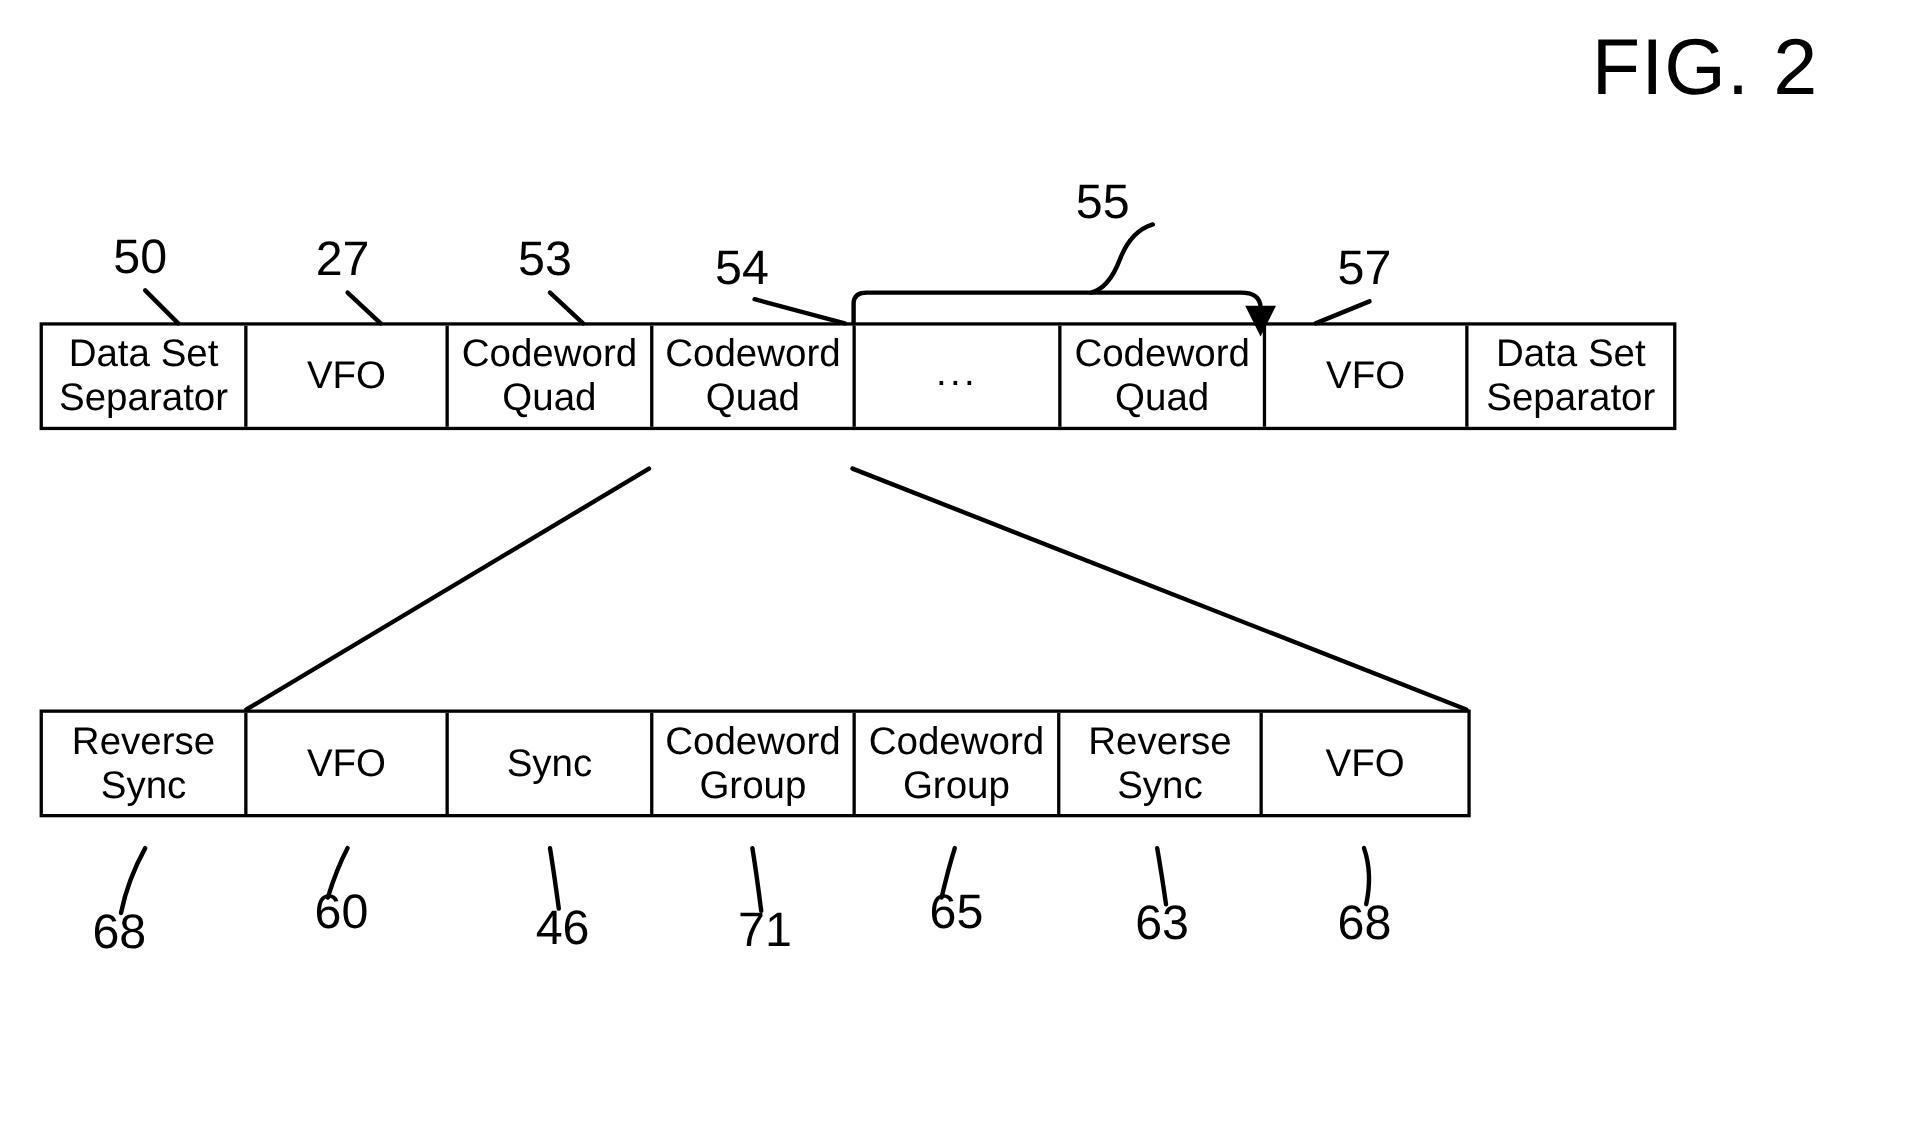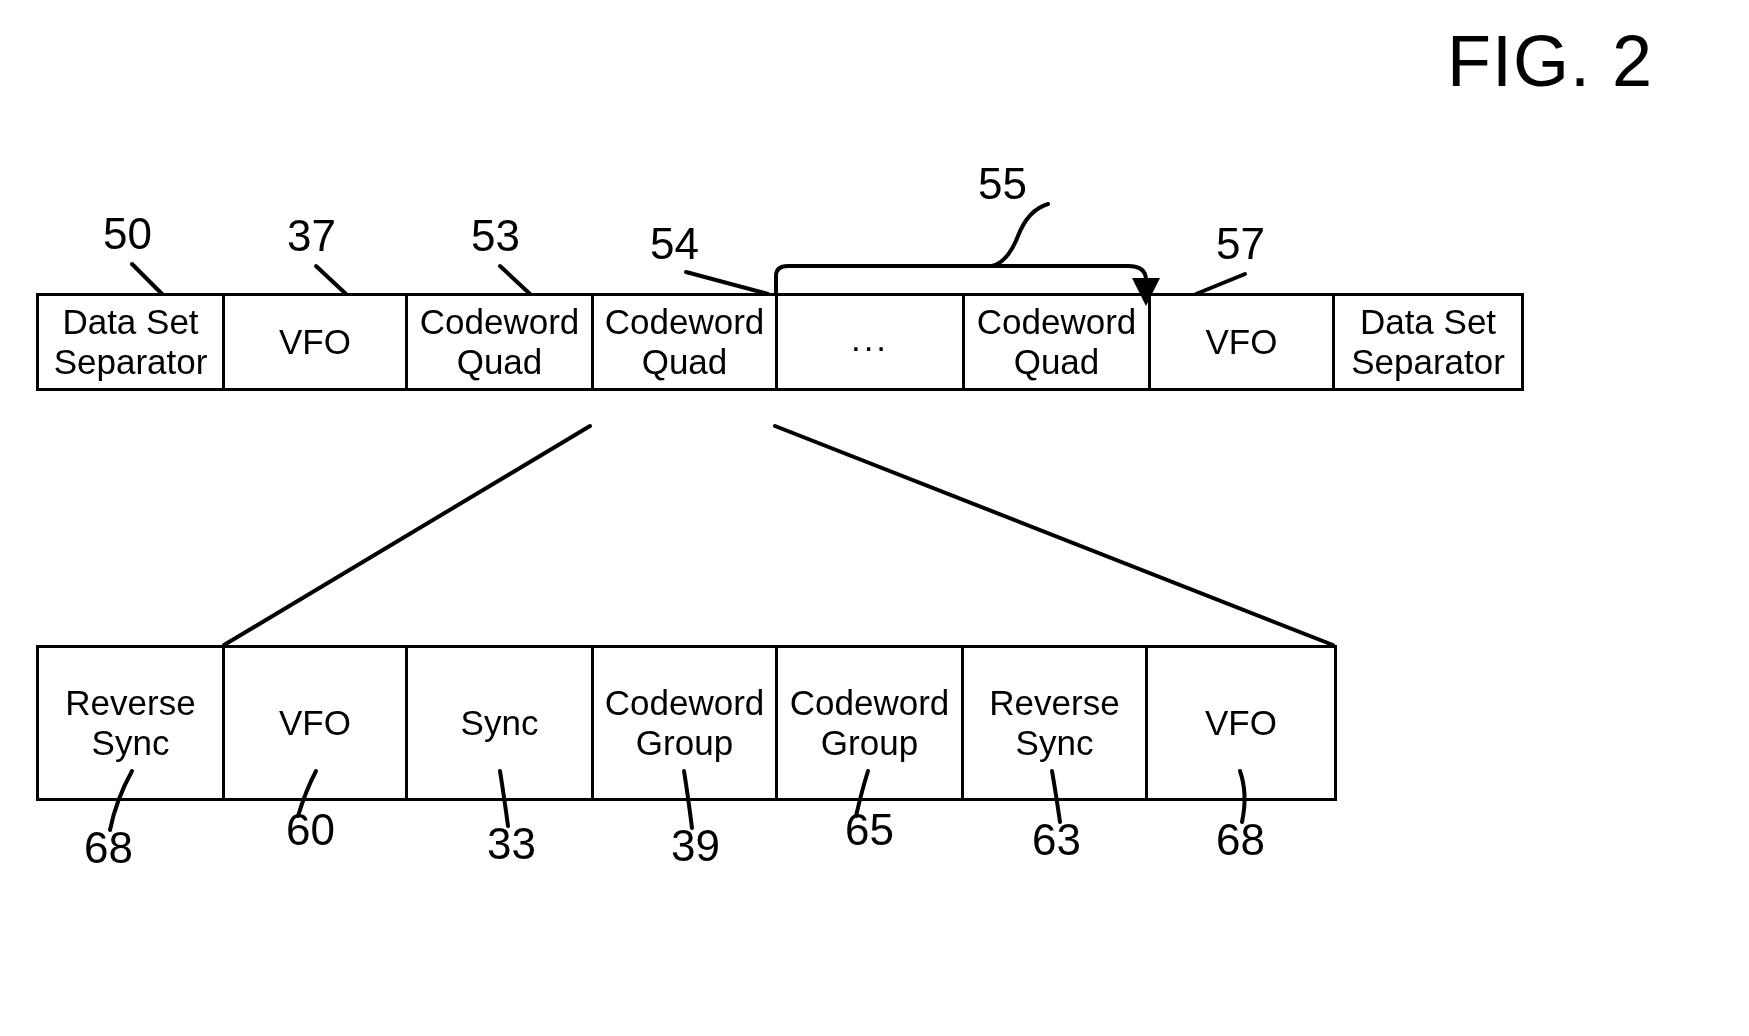--- a/index.html
+++ b/index.html
@@ -73,51 +73,51 @@
   }
 </style>
 </head>
 <body>
 
 <div id="figure-root">
 
   <div class="fig-title">FIG. 2</div>
 
   <div class="ref-num" id="tref0" style="left: 103px; top: 212px;">50</div>
-  <div class="ref-num" id="tref1" style="left: 287px; top: 214px;">37</div>
+  <div class="ref-num" id="tref1" style="left: 287px; top: 214px;">27</div>
   <div class="ref-num" id="tref2" style="left: 471px; top: 214px;">53</div>
   <div class="ref-num" id="tref3" style="left: 650px; top: 222px;">54</div>
   <div class="ref-num" id="tref4" style="left: 978px; top: 162px;">55</div>
   <div class="ref-num" id="tref5" style="left: 1216px; top: 222px;">57</div>
 
   <div class="ref-num" id="bref0" style="left: 84px; top: 826px;">68</div>
   <div class="ref-num" id="bref1" style="left: 286px; top: 808px;">60</div>
-  <div class="ref-num" id="bref2" style="left: 487px; top: 822px;">33</div>
-  <div class="ref-num" id="bref3" style="left: 671px; top: 824px;">39</div>
+  <div class="ref-num" id="bref2" style="left: 487px; top: 822px;">46</div>
+  <div class="ref-num" id="bref3" style="left: 671px; top: 824px;">71</div>
   <div class="ref-num" id="bref4" style="left: 845px; top: 808px;">65</div>
   <div class="ref-num" id="bref5" style="left: 1032px; top: 818px;">63</div>
   <div class="ref-num" id="bref6" style="left: 1216px; top: 818px;">68</div>
 
   <div class="row-strip" id="row1-strip" style="left:36px; top:293px; height:98px;">
       <div class="cell cell-label" style="width: 186px; flex: 0 0 186px;">Data Set
 Separator</div>
       <div class="cell cell-label" style="width: 183px; flex: 0 0 183px;">VFO</div>
       <div class="cell cell-label" style="width: 186px; flex: 0 0 186px;">Codeword
 Quad</div>
       <div class="cell cell-label" style="width: 184px; flex: 0 0 184px;">Codeword
 Quad</div>
       <div class="cell cell-ellipsis" style="width: 187px; flex: 0 0 187px;">...</div>
       <div class="cell cell-label" style="width: 186px; flex: 0 0 186px;">Codeword
 Quad</div>
       <div class="cell cell-label" style="width: 184px; flex: 0 0 184px;">VFO</div>
       <div class="cell cell-label" style="width: 186px; flex: 0 0 186px;">Data Set
 Separator</div>
     </div>
 
-  <div class="row-strip" id="row2-strip" style="left:36px; top:645px; height:156px;">
+  <div class="row-strip" id="row2-strip" style="left:36px; top:645px; height:98px;">
       <div class="cell cell-label" style="width: 186px; flex: 0 0 186px;">Reverse
 Sync</div>
       <div class="cell cell-label" style="width: 183px; flex: 0 0 183px;">VFO</div>
       <div class="cell cell-label" style="width: 186px; flex: 0 0 186px;">Sync</div>
       <div class="cell cell-label" style="width: 184px; flex: 0 0 184px;">Codeword
 Group</div>
       <div class="cell cell-label" style="width: 186px; flex: 0 0 186px;">Codeword
 Group</div>
       <div class="cell cell-label" style="width: 184px; flex: 0 0 184px;">Reverse
 Sync</div>

